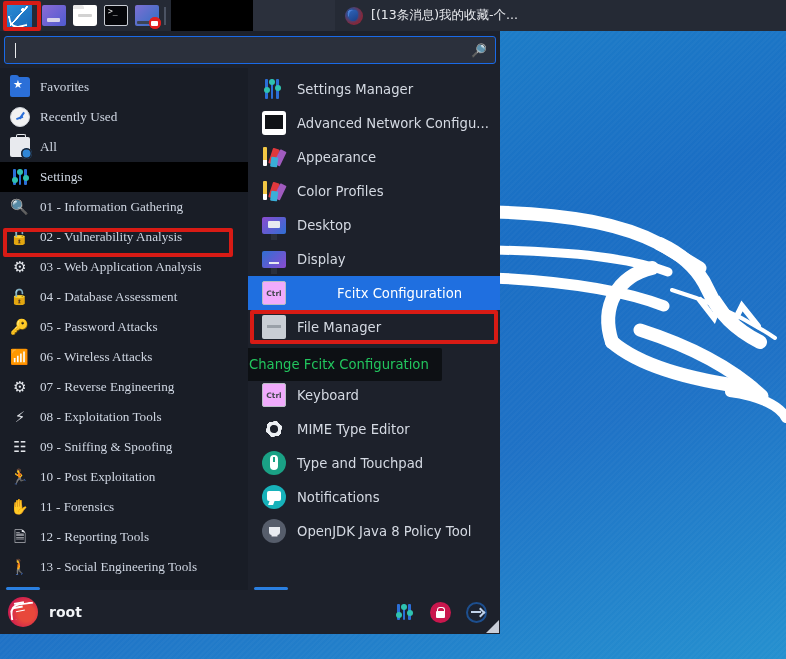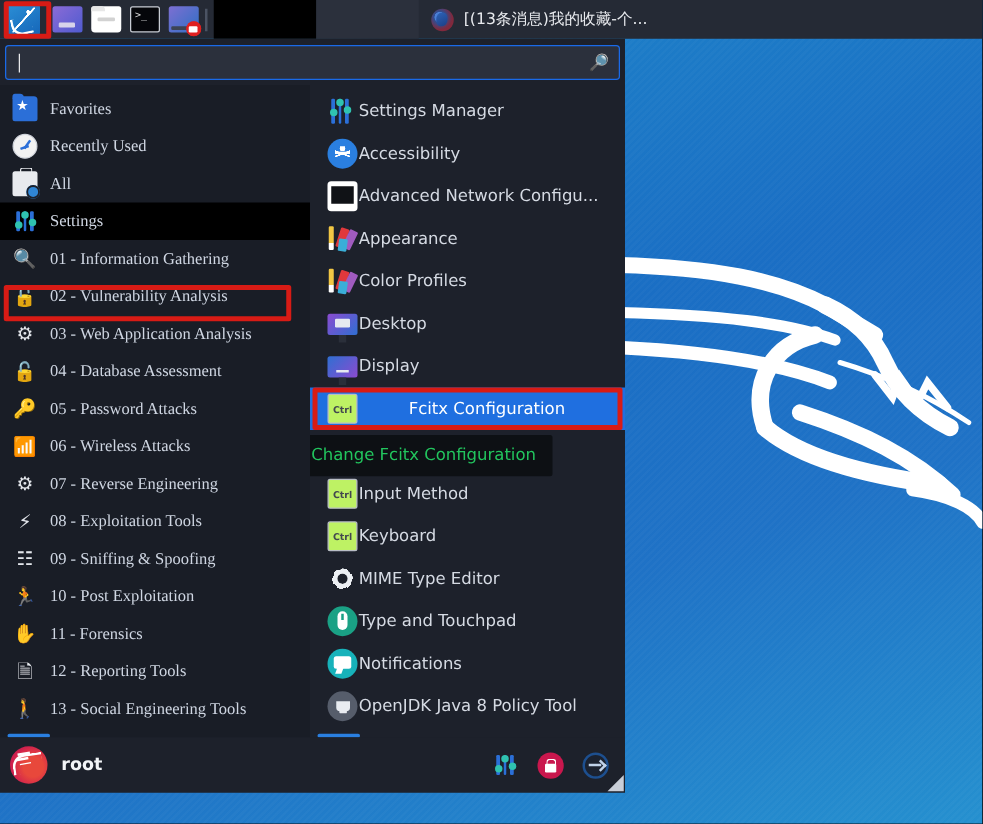--- a/index.html
+++ b/index.html
@@ -209,21 +209,21 @@
     position: absolute; left: 3px; top: 160px; width: 230px; height: 29px;
     border: 4px solid #d81b15; border-radius: 2px; pointer-events: none; z-index: 5;
   }
 
   
   .apps {
     flex: 1; background: #1d212b; position: relative; overflow: hidden;
     padding-top: 4px;
   }
   .app {
-    height: 34px; display: flex; align-items: center; gap: 1px;
+    height: 34px; display: flex; align-items: center; gap: 11px;
     padding-left: 14px; position: relative;
   }
   .app-label {
     color: #d5dae3; font-size: 13.2px; white-space: nowrap;
     font-family: "DejaVu Sans", sans-serif;
   }
   .app.active { background: #1f6fe0; }
   .app.active .app-label { color: #fff; margin-left: 40px; }
   .app-ico { width: 24px; height: 24px; flex: 0 0 auto; position: relative; }
   .ai-access {
@@ -280,21 +280,21 @@
   }
   .ai-display:after {
     content: ""; position: absolute; left: 7px; top: 11px; width: 10px; height: 2px;
     background: #e6e9f0;
   }
   .ai-display:before {
     content: ""; position: absolute; left: 9px; top: 17px; width: 6px; height: 6px;
     background: #2a2f3a;
   }
   .ai-ctrl {
-    background: #bef264; border: 1px solid #b9bdc5; border-radius: 2px;
+    background: #f0abfc; border: 1px solid #b9bdc5; border-radius: 2px;
     display: flex; align-items: center; justify-content: center;
   }
   .ai-ctrl span {
     font-size: 7.5px; color: #43484f; font-weight: bold;
     font-family: "DejaVu Sans", sans-serif;
   }
   .ai-fm { background: #c9cdd4; border-radius: 2px; }
   .ai-fm:after {
     content: ""; position: absolute; left: 5px; top: 10px; width: 14px; height: 3px;
     background: #9aa0a8;
@@ -608,24 +608,20 @@
             <i></i>
               <i></i>
               <i></i>
               <b></b>
               <b></b>
               <b></b>
           </div>
           <div class="app-label">Settings Manager</div>
         </div>
 
-        <div class="app">
-          <div class="app-ico ai-access"></div>
-          <div class="app-label">Accessibility</div>
-        </div>
 
         <div class="app">
           <div class="app-ico ai-net"></div>
           <div class="app-label">Advanced Network Configu...</div>
         </div>
 
         <div class="app">
           <div class="app-ico ai-paint">
             <span class="pbar"></span>
               <span class="pstroke ps1"></span>

